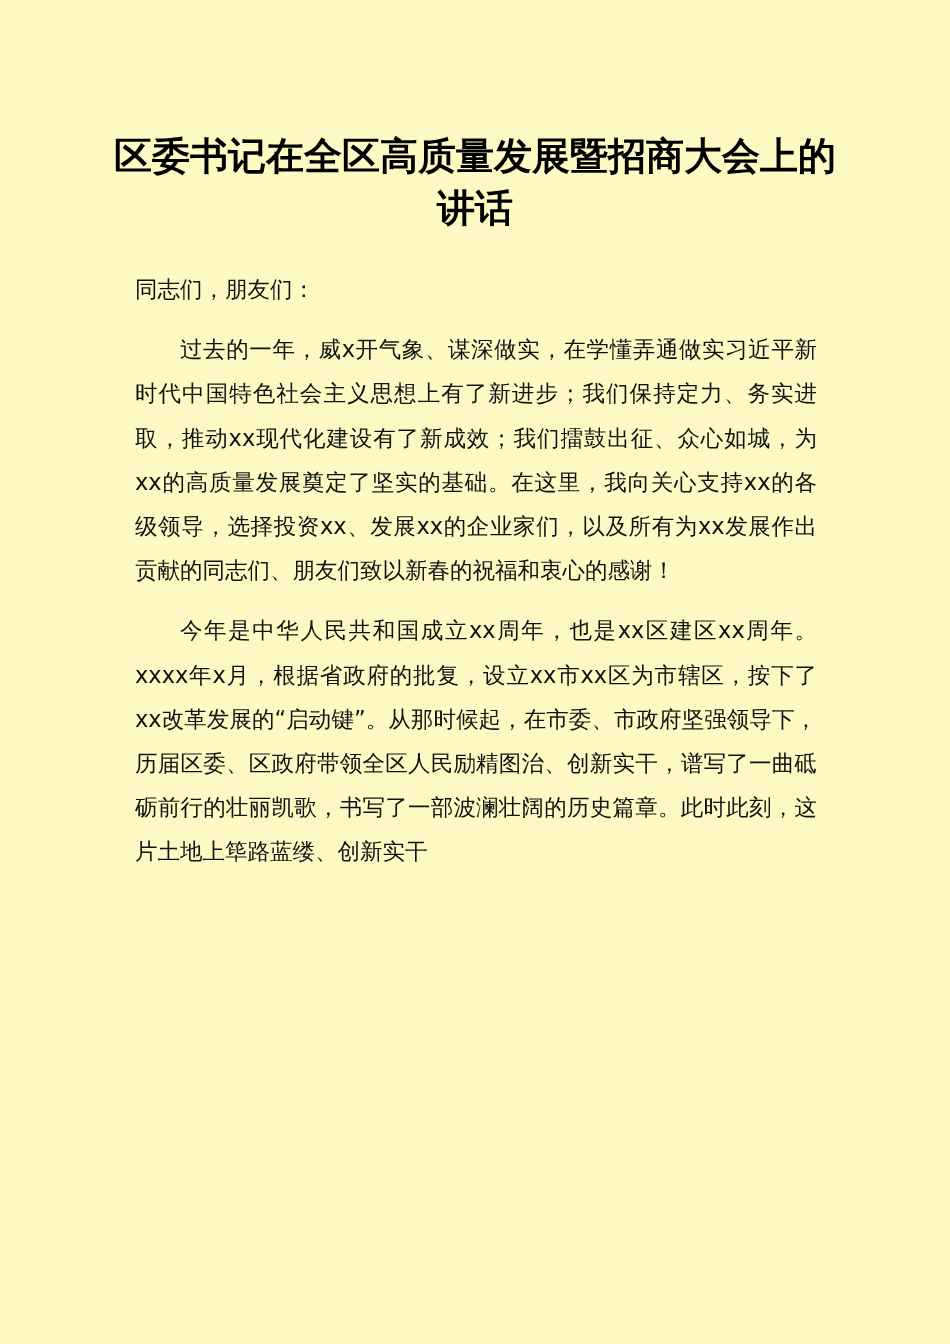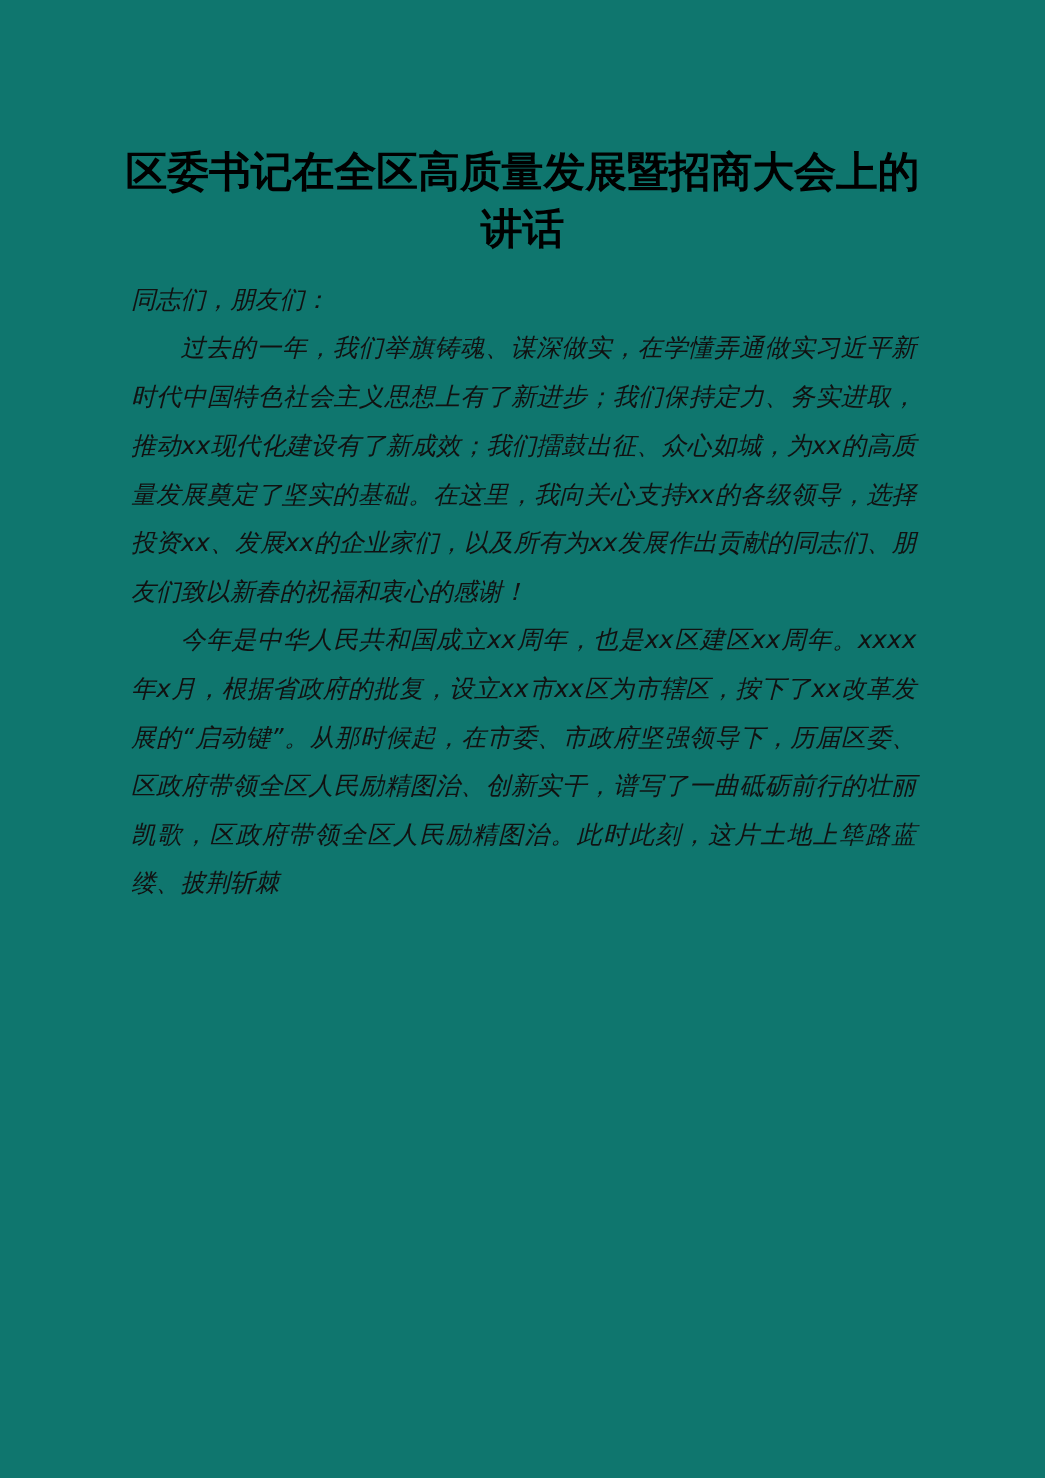--- a/index.html
+++ b/index.html
@@ -1,36 +1,36 @@
 <!DOCTYPE html>
 <html><head>
 <meta charset="utf-8">
 <style>
   html, body { margin: 0; padding: 0; background: #ffffff; }
   body { width: 950px; height: 1344px; position: relative; overflow: hidden; color: #111; }
-  .page { position: absolute; left: 0; top: 0; width: 950px; height: 1344px; background: #0f766e; }
+  .page { position: absolute; left: 0; top: 0; width: 950px; height: 1344px; background: #fef9c3; }
   .title {
     position: absolute; left: 110px; width: 730px; top: 130px;
     text-align: center;
     font-family: "DejaVu Serif", "Liberation Serif", serif;
     font-weight: bold; font-size: 38px; line-height: 52px; letter-spacing: 0px;
     color: #000;
   }
   .body {
     position: absolute; left: 119px; width: 714px; top: 251px;
     font-family: "DejaVu Sans", "Liberation Sans", sans-serif;
     font-size: 22.5px; line-height: 44.2px; color: #111;
     text-align: justify; text-justify: inter-ideograph;
   }
-  .body p { margin: 0; font-style: italic; }
+  .body p { margin: 16px; }
   .body p.indent { text-indent: 2em; }
 </style>
 </head>
 <body>
 
 <div class="page">
   <div class="title">区委书记在全区高质量发展暨招商大会上的讲话</div>
   <div class="body">
     <p>同志们，朋友们：</p>
-    <p class="indent">过去的一年，我们举旗铸魂、谋深做实，在学懂弄通做实习近平新时代中国特色社会主义思想上有了新进步；我们保持定力、务实进取，推动xx现代化建设有了新成效；我们擂鼓出征、众心如城，为xx的高质量发展奠定了坚实的基础。在这里，我向关心支持xx的各级领导，选择投资xx、发展xx的企业家们，以及所有为xx发展作出贡献的同志们、朋友们致以新春的祝福和衷心的感谢！</p>
-    <p class="indent">今年是中华人民共和国成立xx周年，也是xx区建区xx周年。xxxx年x月，根据省政府的批复，设立xx市xx区为市辖区，按下了xx改革发展的“启动键”。从那时候起，在市委、市政府坚强领导下，历届区委、区政府带领全区人民励精图治、创新实干，谱写了一曲砥砺前行的壮丽凯歌，区政府带领全区人民励精图治。此时此刻，这片土地上筚路蓝缕、披荆斩棘</p>
+    <p class="indent">过去的一年，威x开气象、谋深做实，在学懂弄通做实习近平新时代中国特色社会主义思想上有了新进步；我们保持定力、务实进取，推动xx现代化建设有了新成效；我们擂鼓出征、众心如城，为xx的高质量发展奠定了坚实的基础。在这里，我向关心支持xx的各级领导，选择投资xx、发展xx的企业家们，以及所有为xx发展作出贡献的同志们、朋友们致以新春的祝福和衷心的感谢！</p>
+    <p class="indent">今年是中华人民共和国成立xx周年，也是xx区建区xx周年。xxxx年x月，根据省政府的批复，设立xx市xx区为市辖区，按下了xx改革发展的“启动键”。从那时候起，在市委、市政府坚强领导下，历届区委、区政府带领全区人民励精图治、创新实干，谱写了一曲砥砺前行的壮丽凯歌，书写了一部波澜壮阔的历史篇章。此时此刻，这片土地上筚路蓝缕、创新实干</p>
   </div>
 </div>
 
 </body></html>

